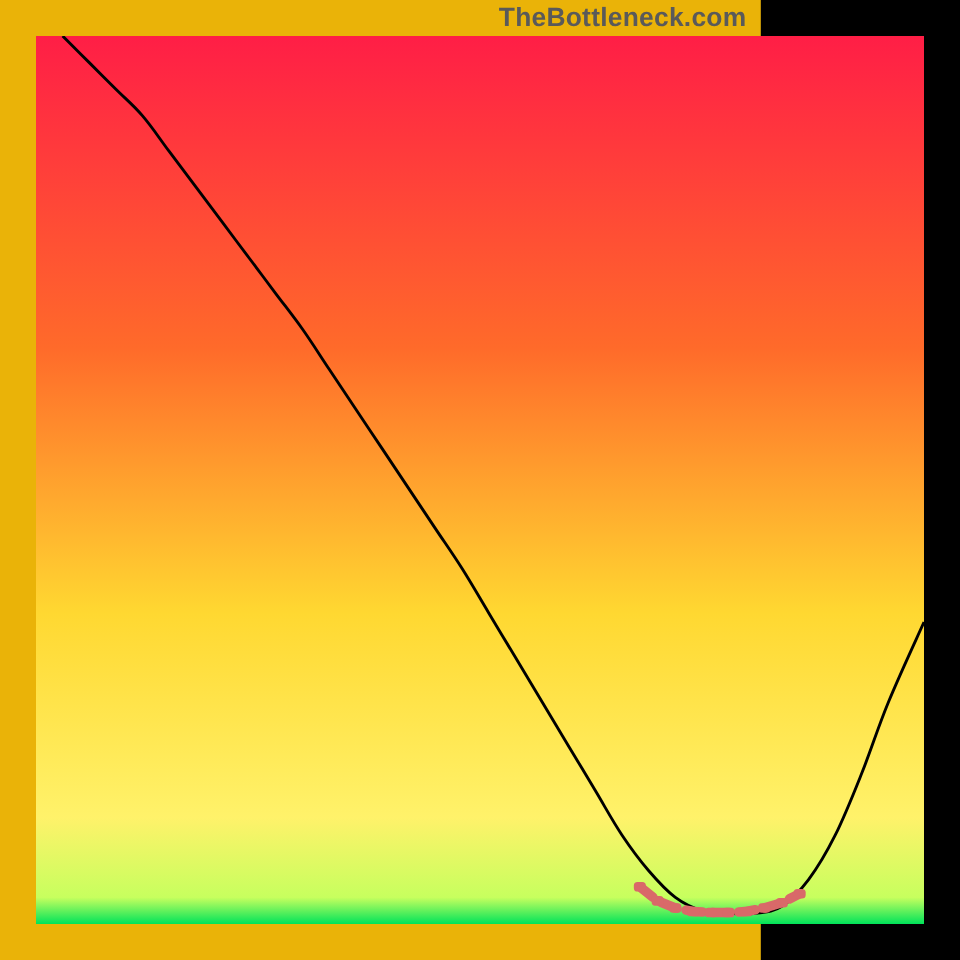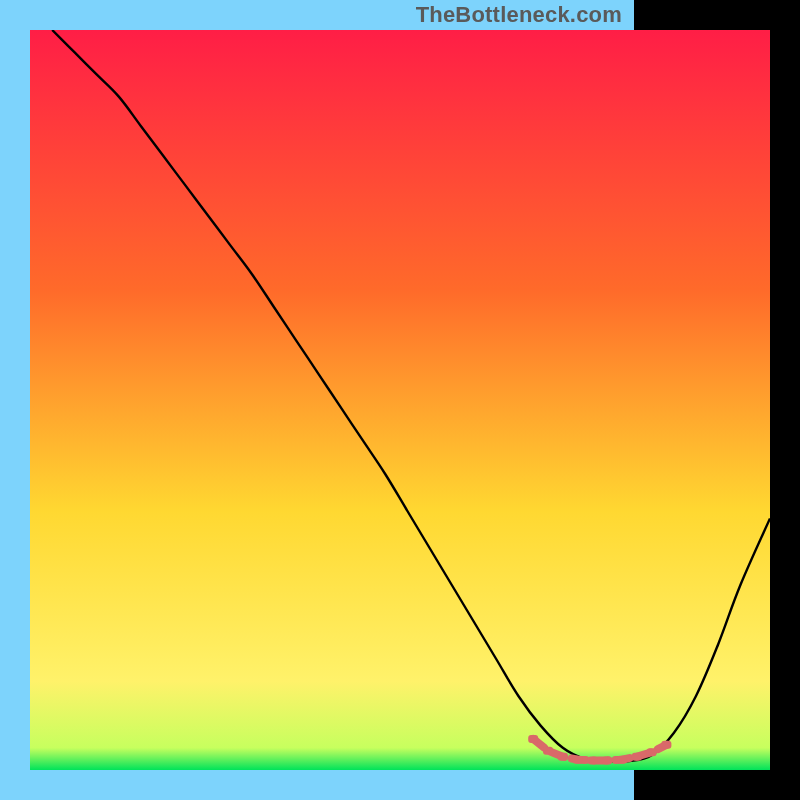--- a/index.html
+++ b/index.html
@@ -8,21 +8,21 @@
     width: 800px;
     height: 800px;
     background: #000000;
     overflow: hidden;
     font-family: Arial, Helvetica, sans-serif;
   }
   .frame {
     position: relative;
     width: 634px;
     height: 800px;
-    background: #7dd3fc;
+    background: #eab308;
   }
   .watermark {
     position: absolute;
     top: 2px;
     right: 12px;
     color: #5a5a5a;
     font-size: 22px;
     font-weight: 600;
     letter-spacing: 0.2px;
     user-select: none;

